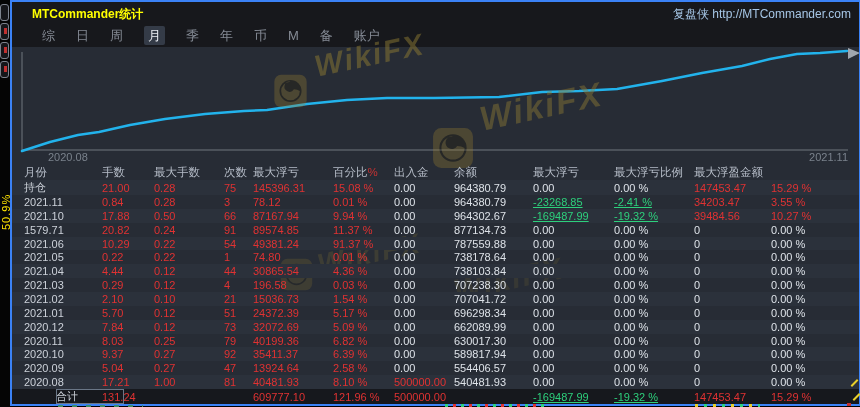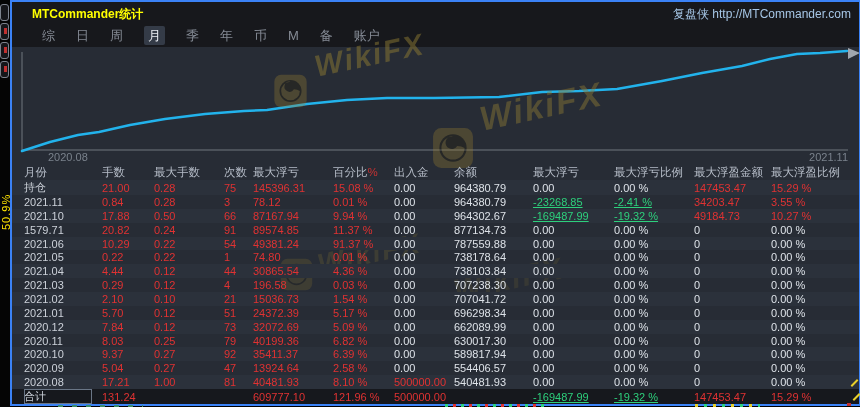--- a/index.html
+++ b/index.html
@@ -33,21 +33,21 @@
   .wm-text{transform:rotate(-12deg);transform-origin:left center;display:inline-block;}
   .wm-logo{position:absolute;pointer-events:none;opacity:.32;}
   
   .tablewrap{position:absolute;left:0;top:163px;right:0;bottom:0;display:flex;flex-direction:column;
     font-size:11px;}
   .t-row{display:grid;flex:1;align-items:center;padding-left:12px;white-space:nowrap;
     grid-template-columns:78px 52px 70px 29px 80px 61px 60px 79px 81px 80px 77px 1fr;}
   .t-head{flex:0 0 15px;color:#b6bdc8;font-size:11.5px;}
   .t-row:nth-child(even){background:#2b313b;}
   .t-row.total{background:#16181d;}
-  .t-row.total .m{outline:1px solid #6a7686;outline-offset:-1px;padding-right:28px;width:40px;}
+  .t-row.total .m{outline:1px solid #6a7686;outline-offset:-1px;padding-right:28px;width:40px;margin-left:32px;}
   .m{color:#ccd1d9;}
   .c-r{color:#e03232;}
   .c-g{color:#2dd07c;text-decoration:underline;}
   .c-w{color:#dde2e8;}
   .pct{color:#c83232;}
   
   .speck{position:absolute;}
 </style>
 </head>
 <body>
@@ -124,21 +124,20 @@
         <span>手数</span>
         <span>最大手数</span>
         <span>次数</span>
         <span>最大浮亏</span>
         <span>百分比<span class="pct">%</span></span>
         <span>出入金</span>
         <span>余额</span>
         <span>最大浮亏</span>
         <span>最大浮亏比例</span>
         <span>最大浮盈金额</span>
-        <span>最大浮盈比例</span>
       </div>
       <div class="t-row">
         <span class="m">持仓</span>
         <span class="c-r">21.00</span>
         <span class="c-r">0.28</span>
         <span class="c-r">75</span>
         <span class="c-r">145396.31</span>
         <span class="c-r">15.08 %</span>
         <span class="c-w">0.00</span>
         <span class="c-w">964380.79</span>
@@ -165,21 +164,21 @@
         <span class="m">2021.10</span>
         <span class="c-r">17.88</span>
         <span class="c-r">0.50</span>
         <span class="c-r">66</span>
         <span class="c-r">87167.94</span>
         <span class="c-r">9.94 %</span>
         <span class="c-w">0.00</span>
         <span class="c-w">964302.67</span>
         <span class="c-g">-169487.99</span>
         <span class="c-g">-19.32 %</span>
-        <span class="c-r">49184.73</span>
+        <span class="c-r">39484.56</span>
         <span class="c-r">10.27 %</span>
       </div>
       <div class="t-row">
         <span class="m">1579.71</span>
         <span class="c-r">20.82</span>
         <span class="c-r">0.24</span>
         <span class="c-r">91</span>
         <span class="c-r">89574.85</span>
         <span class="c-r">11.37 %</span>
         <span class="c-w">0.00</span>

